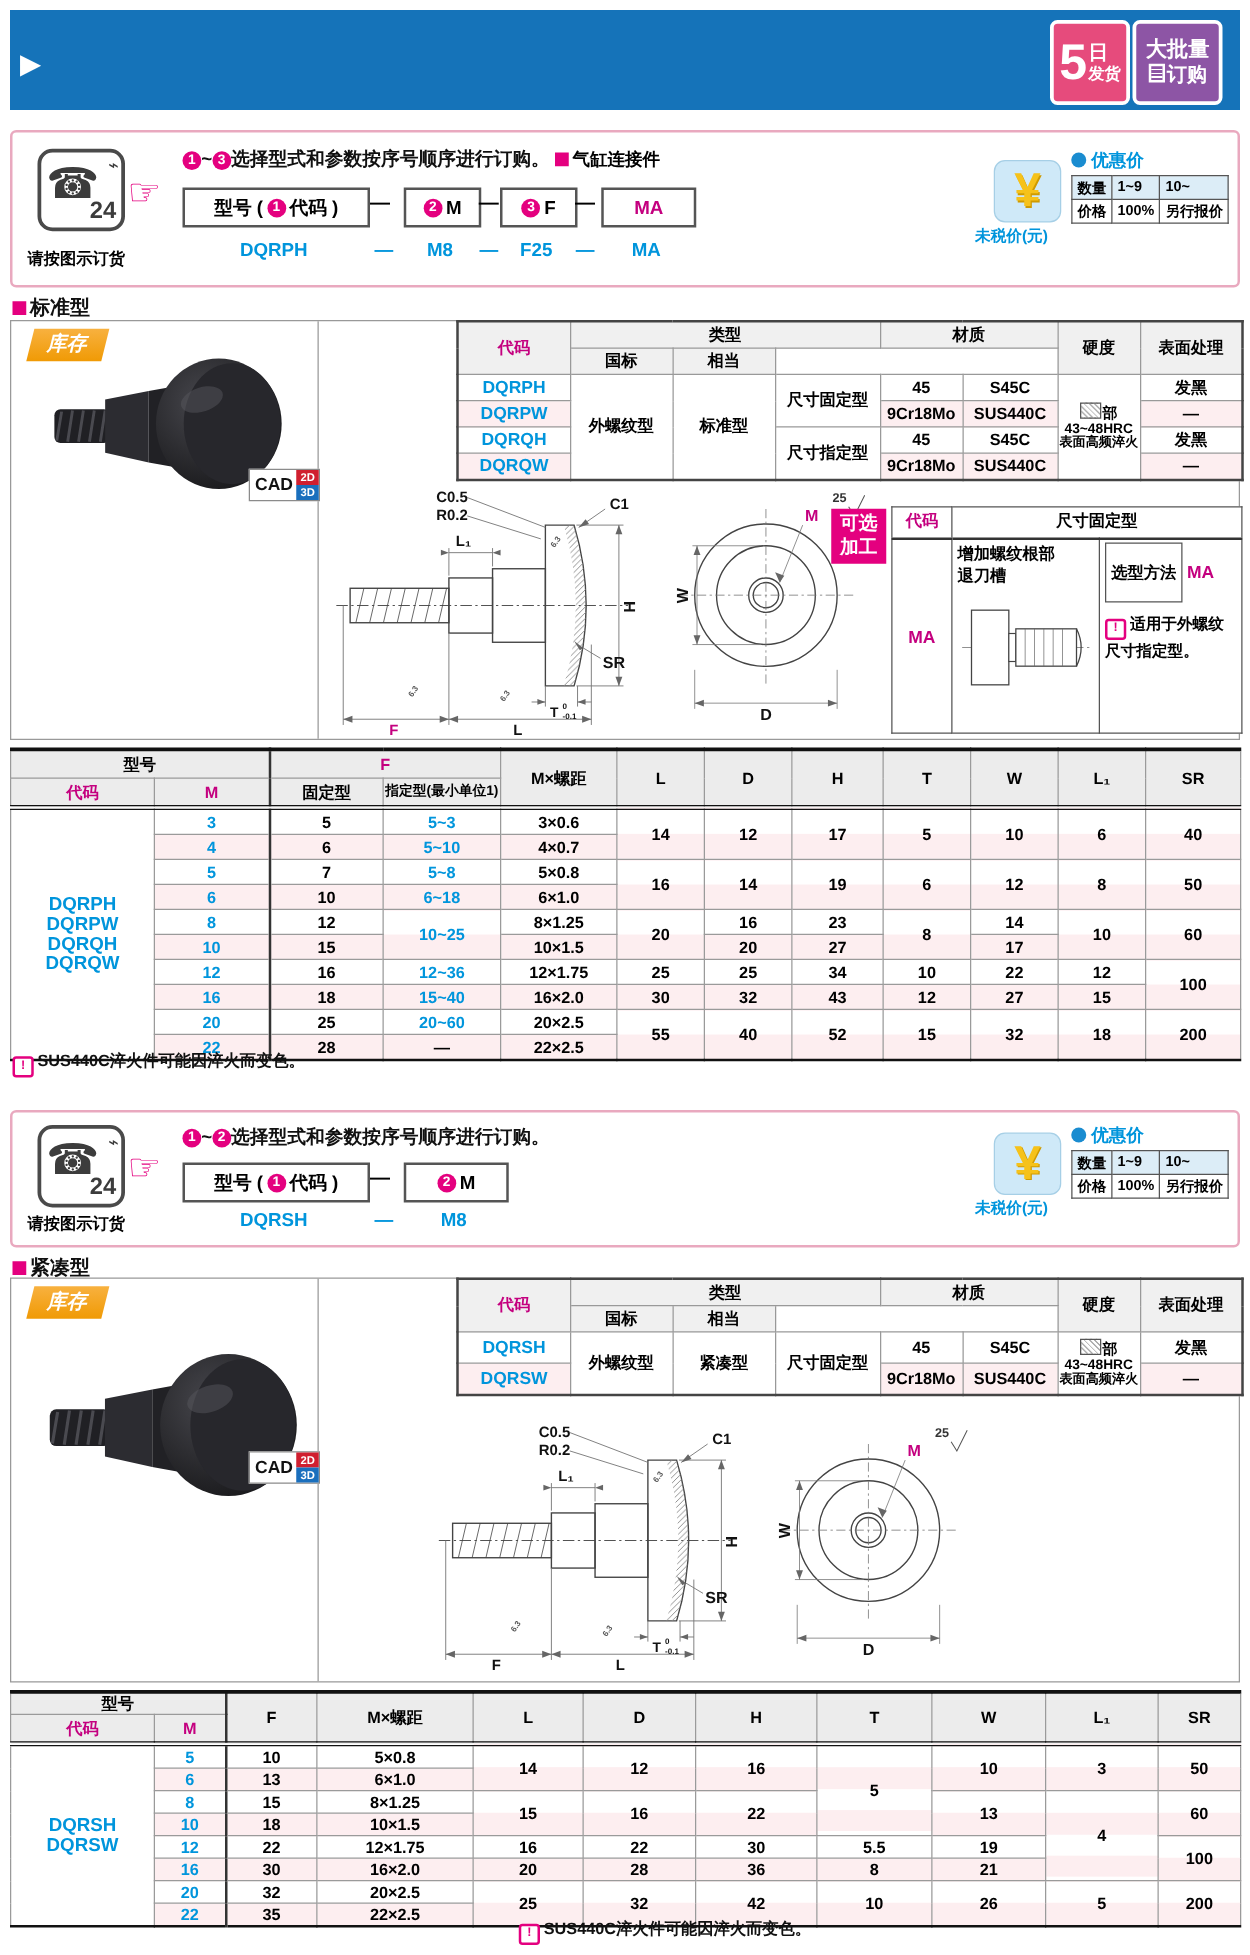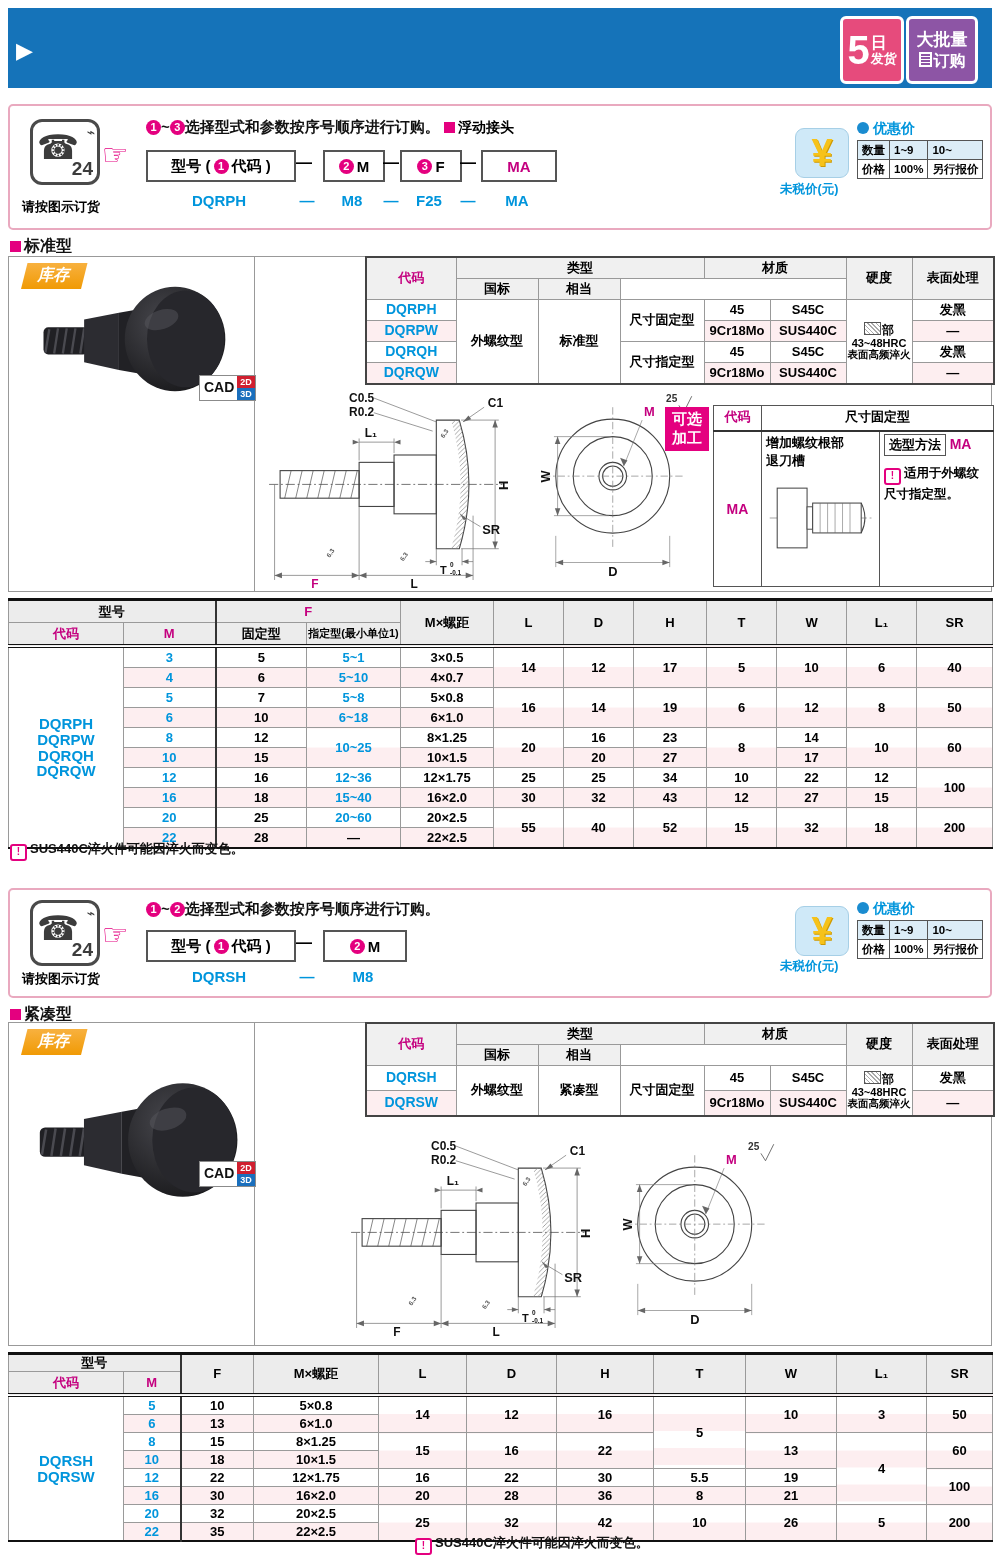--- a/index.html
+++ b/index.html
@@ -62,21 +62,21 @@
   .hardcell{font-size:11px;}
   .hardcell .hl1{font-size:12px;}
   .hardcell .hl2{font-size:11px;}
   .hardcell .hl3{font-size:10.5px;}
   .hatch{display:inline-block;width:15px;height:11px;border:1px solid #555;background:repeating-linear-gradient(45deg,#aaa 0 1px,#fff 1px 3px);vertical-align:-1px;margin-right:1px;}
   
   .optbadge{background:#e4007f;color:#fff;font-size:15px;font-weight:bold;text-align:center;line-height:1.25;padding:3px 7px;}
   .opttab{border-collapse:collapse;table-layout:fixed;font-size:13px;background:#fff;}
   .opttab th,.opttab td{border:1px solid #555;padding:2px 4px;vertical-align:top;}
   .opttab th{background:#fff;font-weight:bold;height:20px;border-bottom:2px solid #333;}
-  .methodbox{display:inline-block;border:1px solid #555;padding:1px 4px;font-weight:bold;font-size:13px;}
+  .methodbox{display:inline-block;border:1px solid #555;padding:14px 4px;font-weight:bold;font-size:13px;}
   .nico{display:inline-block;width:13px;height:13px;border:2px solid #e4007f;border-radius:3px;color:#e4007f;font-size:10px;line-height:12px;text-align:center;font-weight:bold;vertical-align:-2px;margin-right:3px;background:#fff;}
   
   .dim{table-layout:fixed;border-collapse:collapse;width:984px;font-size:13px;text-align:center;border-top:3px solid #111;border-bottom:2px solid #111;}
   .dim th,.dim td{border:1px solid #9a9a9a;padding:0;font-weight:bold;line-height:1.05;}
   .dim thead th{background:#ececec;height:21px;}
   .dim thead{border-bottom:4px double #111;}
   .dim td{height:19px;}
   .dim2 td{height:17px;}
   .dim tbody tr:nth-child(even){background:#fdeef0;}
   .codecol{background:#fff;color:#0095dc;font-size:15px;font-weight:bold;line-height:1.55;}
@@ -111,21 +111,21 @@
       <span class="abs phone-glyph">☎</span>
       <span class="abs phone-wave">⌁</span>
       <span class="abs phone-24">24</span>
     </div>
     <div class="abs b" style="left:12px;top:92px;font-size:13px;">请按图示订货</div>
     <div class="abs hand" style="left:92px;top:34px;">☞</div>
     <div class="abs instr" style="left:136px;top:12px;">
       <span class="cnum">1</span><span>~</span><span class="cnum">3</span><span>选择型式和参数按序号顺序进行订购。</span>
     </div>
     <div class="abs b" style="left:434px;top:13px;font-size:14px;">
-      <span class="sq"></span><span>浮动接头</span>
+      <span class="sq"></span><span>气缸连接件</span>
     </div>
     <div class="abs codebox" style="left:136px;top:44px;width:146px;">
       <span>型号 (</span>
         <span class="cnum">1</span>
         <span>代码 )</span>
     </div>
     <div class="abs b" style="left:286px;top:48px;font-size:16px;">—</div>
     <div class="abs codebox" style="left:313px;top:44px;width:58px;">
       <span class="cnum">2</span>
         <span>M</span>
@@ -436,22 +436,22 @@
     <tbody>
       <tr>
         <td class="codecol" rowspan="10">
           <div>DQRPH</div>
             <div>DQRPW</div>
             <div>DQRQH</div>
             <div>DQRQW</div>
         </td>
         <td class="blue">3</td>
         <td class="thickL">5</td>
-        <td class="blue">5~1</td>
-        <td>3×0.5</td>
+        <td class="blue">5~3</td>
+        <td>3×0.6</td>
         <td rowspan="2" class="sp2">14</td>
         <td rowspan="2" class="sp2">12</td>
         <td rowspan="2" class="sp2">17</td>
         <td rowspan="2" class="sp2">5</td>
         <td rowspan="2" class="sp2">10</td>
         <td rowspan="2" class="sp2">6</td>
         <td rowspan="2" class="sp2">40</td>
       </tr>
       <tr>
         <td class="blue">4</td>

